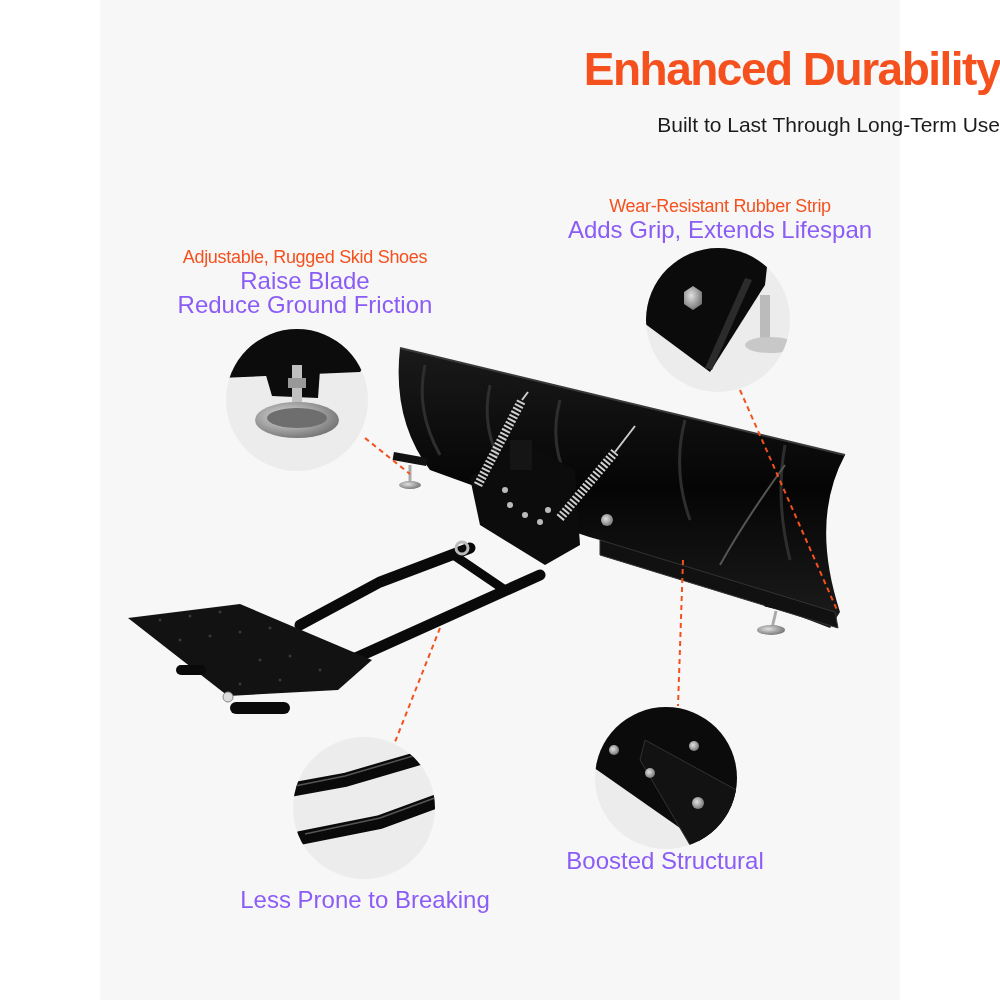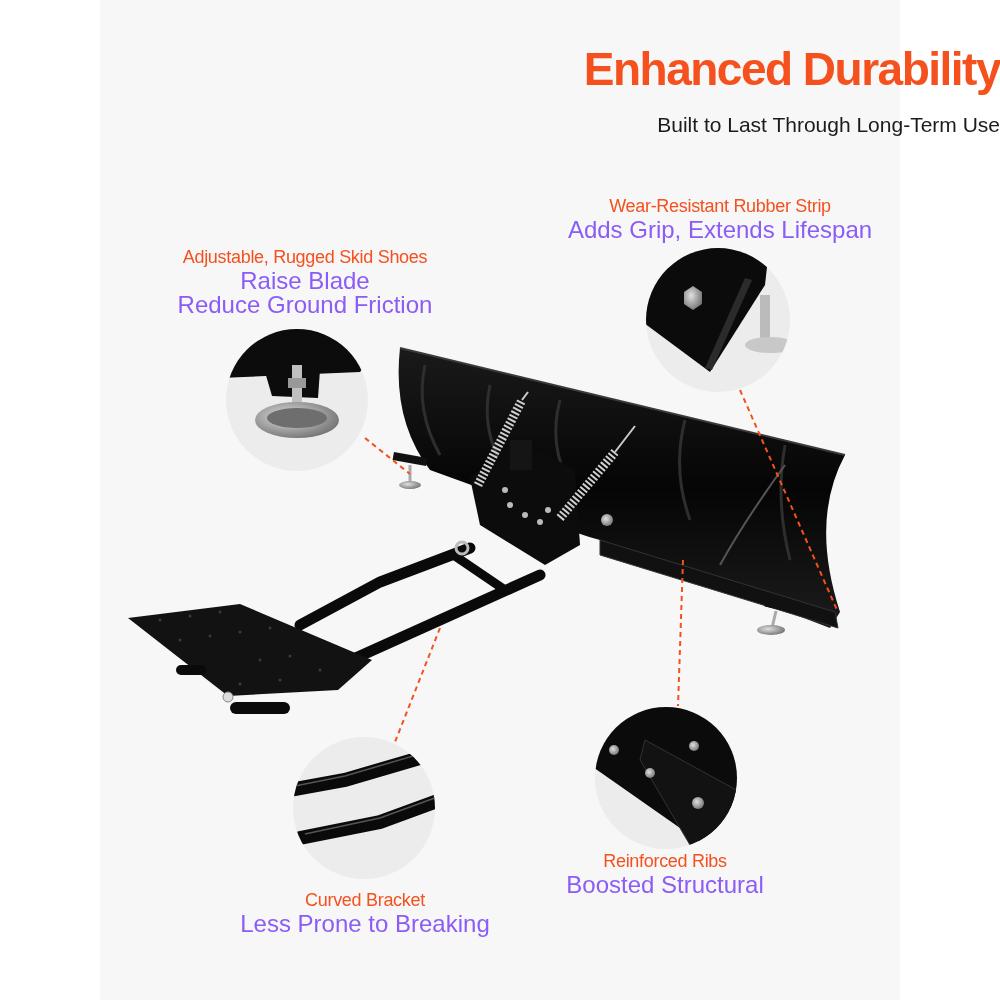--- a/index.html
+++ b/index.html
@@ -191,20 +191,18 @@
   <div class="body">Adds Grip, Extends Lifespan</div>
 </div>
 
 <div class="callout" style="left:140px; top:245px; width:330px;">
   <div class="head">Adjustable, Rugged Skid Shoes</div>
   <div class="body">Raise Blade</div>
   <div class="body">Reduce Ground Friction</div>
 </div>
 
 <div class="callout" style="left:240px; top:888px; width:250px;">
-  <div class="head">Curved Bracket</div>
   <div class="body">Less Prone to Breaking</div>
 </div>
 
 <div class="callout" style="left:560px; top:849px; width:210px;">
-  <div class="head">Reinforced Ribs</div>
   <div class="body">Boosted Structural</div>
 </div>
 
 </body></html>

